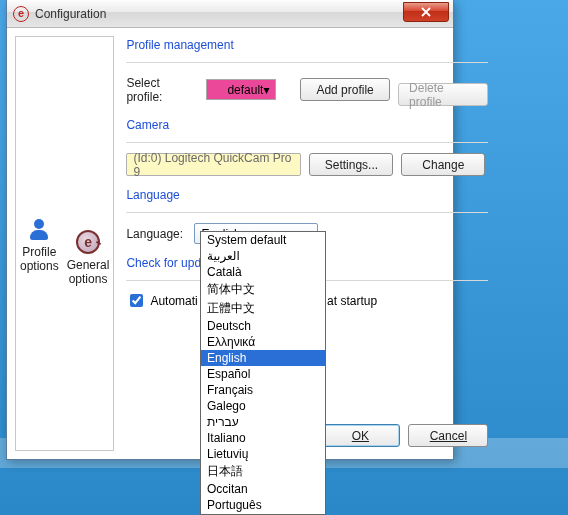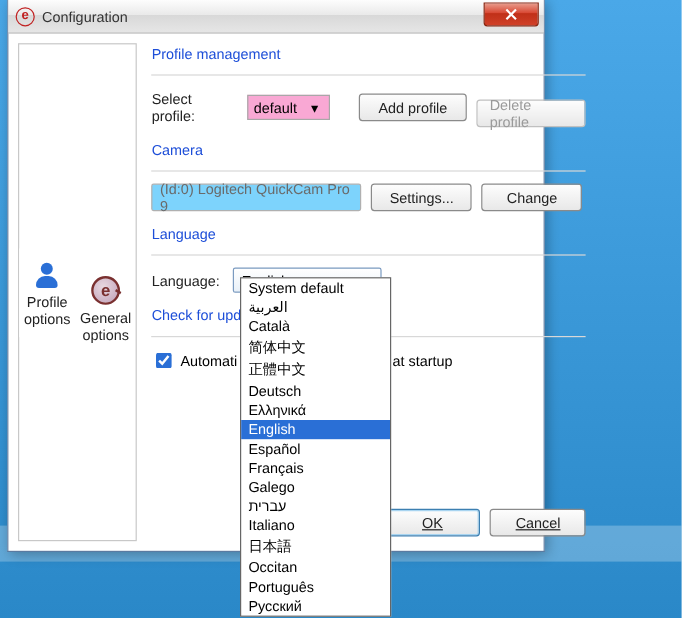--- a/index.html
+++ b/index.html
@@ -20,27 +20,27 @@
   .person-icon .head { width: 10px; height: 10px; background: #2a6fd6; border-radius: 50%; margin: 0 auto; }
   .person-icon .body2 { width: 18px; height: 10px; background: #2a6fd6; border-radius: 9px 9px 3px 3px; margin: 1px auto 0; }
   .gen-icon { width: 24px; height: 24px; margin: 0 auto; border-radius: 50%; border: 2px solid #7a3030; display: flex; align-items: center; justify-content: center; position: relative; background: radial-gradient(circle at 40% 35%, #e8d8e0, #c0a0b8); }
   .gen-icon::before { content: "e"; color: #7a3030; font-weight: bold; font-size: 14px; }
   .gen-icon::after { content: ""; position: absolute; right: -3px; top: 50%; width: 5px; height: 2px; background: #7a3030; transform: rotate(30deg); }
   .main { flex: 1; padding: 10px 14px 10px 12px; position: relative; }
   .group { margin-bottom: 12px; }
   .group-title { color: #1d4ed8; margin-bottom: 10px; }
   .row { display: flex; align-items: center; gap: 8px; }
   .label { color: #222; min-width: 72px; }
-  select, .combo, input[type=text] { height: 21px; border: 1px solid #a8a8a8; background: #f9a8d4; padding: 0 4px; }
+  select, .combo, input[type=text] { height: 21px; border: 1px solid #a8a8a8; background: #ec4899; padding: 0 20px; }
   .combo { display: inline-flex; align-items: center; justify-content: space-between; }
   .combo .arrow { width: 16px; text-align: center; }
   .btn { height: 23px; min-width: 78px; padding: 0 10px; border: 1px solid #8a8a8a; border-radius: 3px; background: linear-gradient(180deg, #fdfdfd, #e8e8e8); cursor: pointer; display: inline-flex; align-items: center; justify-content: center; color: #222; }
   .btn.disabled { color: #9a9a9a; border-color: #c0c0c0; cursor: default; }
   .btn.default { border-color: #3c7fb1; box-shadow: 0 0 0 1px #a8d4f0 inset; }
-  .camera-field { width: 175px; height: 23px; border: 1px solid #b0b0b0; background: #7dd3fc; color: #6a6a6a; padding: 0 6px; display: inline-flex; align-items: center; border-radius: 2px; }
+  .camera-field { width: 175px; height: 23px; border: 1px solid #b0b0b0; background: #fef9c3; color: #6a6a6a; padding: 0 6px; display: inline-flex; align-items: center; border-radius: 2px; }
   .lang-combo { width: 124px; height: 21px; border: 1px solid #7a9ac0; background: linear-gradient(180deg,#fff,#e8f0f8); display: inline-flex; align-items: center; padding: 0 2px 0 6px; border-radius: 2px; cursor: pointer; }
   .lang-combo .arrow { margin-left: auto; width: 15px; height: 15px; display: flex; align-items: center; justify-content: center; }
   .check-row { display: flex; align-items: center; gap: 4px; margin-top: 4px; }
   .check-row input { accent-color: #2a6fd6; }
   .footer { position: absolute; right: 14px; bottom: 12px; display: flex; gap: 8px; }
   .dropdown { position: absolute; left: 200px; top: 231px; width: 126px; background: #fff; border: 1px solid #666; z-index: 50; max-height: 284px; overflow: visible; }
   .dropdown-item { padding: 1px 6px; cursor: pointer; white-space: nowrap; }
   .dropdown-item.selected { background: #2a6fd6; color: #fff; }
   .strip { position: absolute; left: 0; right: 0; height: 30px; background: rgba(255,255,255,0.25); }
   .hr-after-title { height:1px; background:#d8d8d8; margin: 3px 0 10px; }
@@ -146,17 +146,18 @@
     <div class="dropdown-item">简体中文</div>
     <div class="dropdown-item">正體中文</div>
     <div class="dropdown-item">Deutsch</div>
     <div class="dropdown-item">Ελληνικά</div>
     <div class="dropdown-item selected">English</div>
     <div class="dropdown-item">Español</div>
     <div class="dropdown-item">Français</div>
     <div class="dropdown-item">Galego</div>
     <div class="dropdown-item">עברית</div>
     <div class="dropdown-item">Italiano</div>
+    <div class="dropdown-item">Lietuvių</div>
     <div class="dropdown-item">日本語</div>
     <div class="dropdown-item">Occitan</div>
     <div class="dropdown-item">Português</div>
     <div class="dropdown-item">Русский</div>
   </div>
 
 </body></html>

